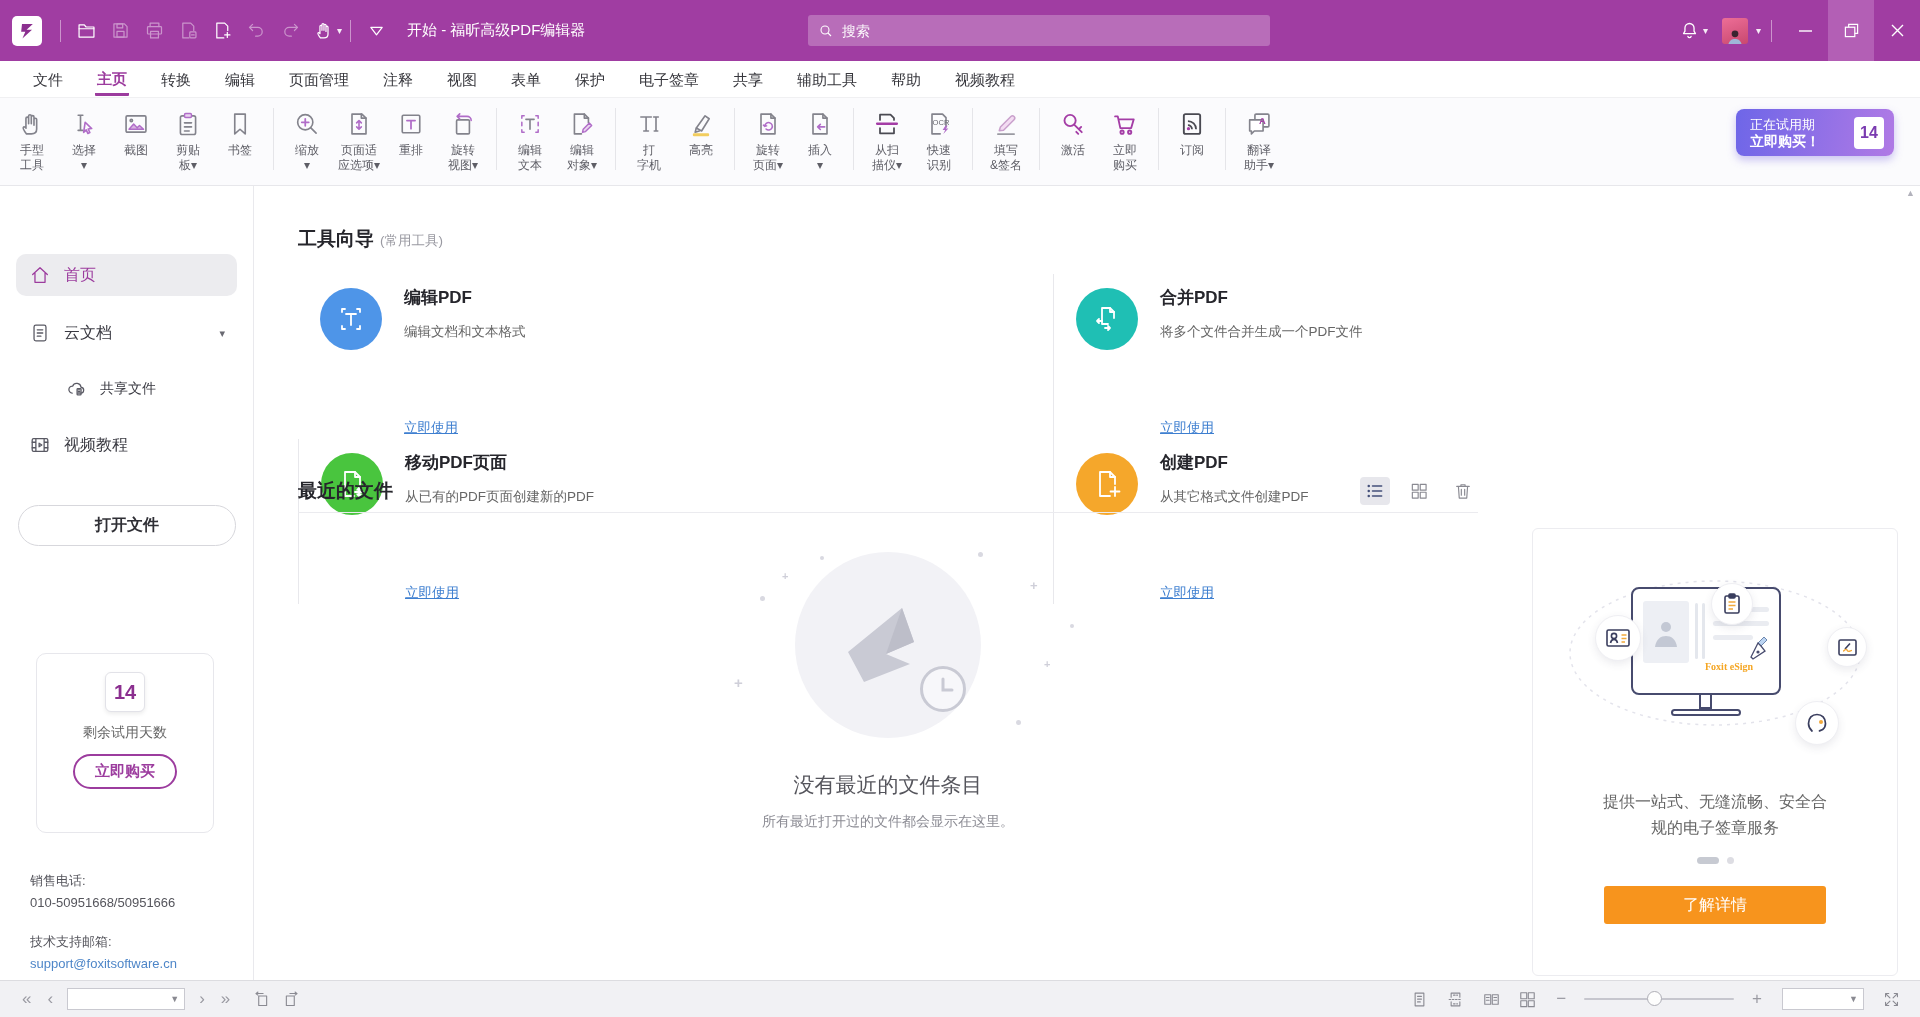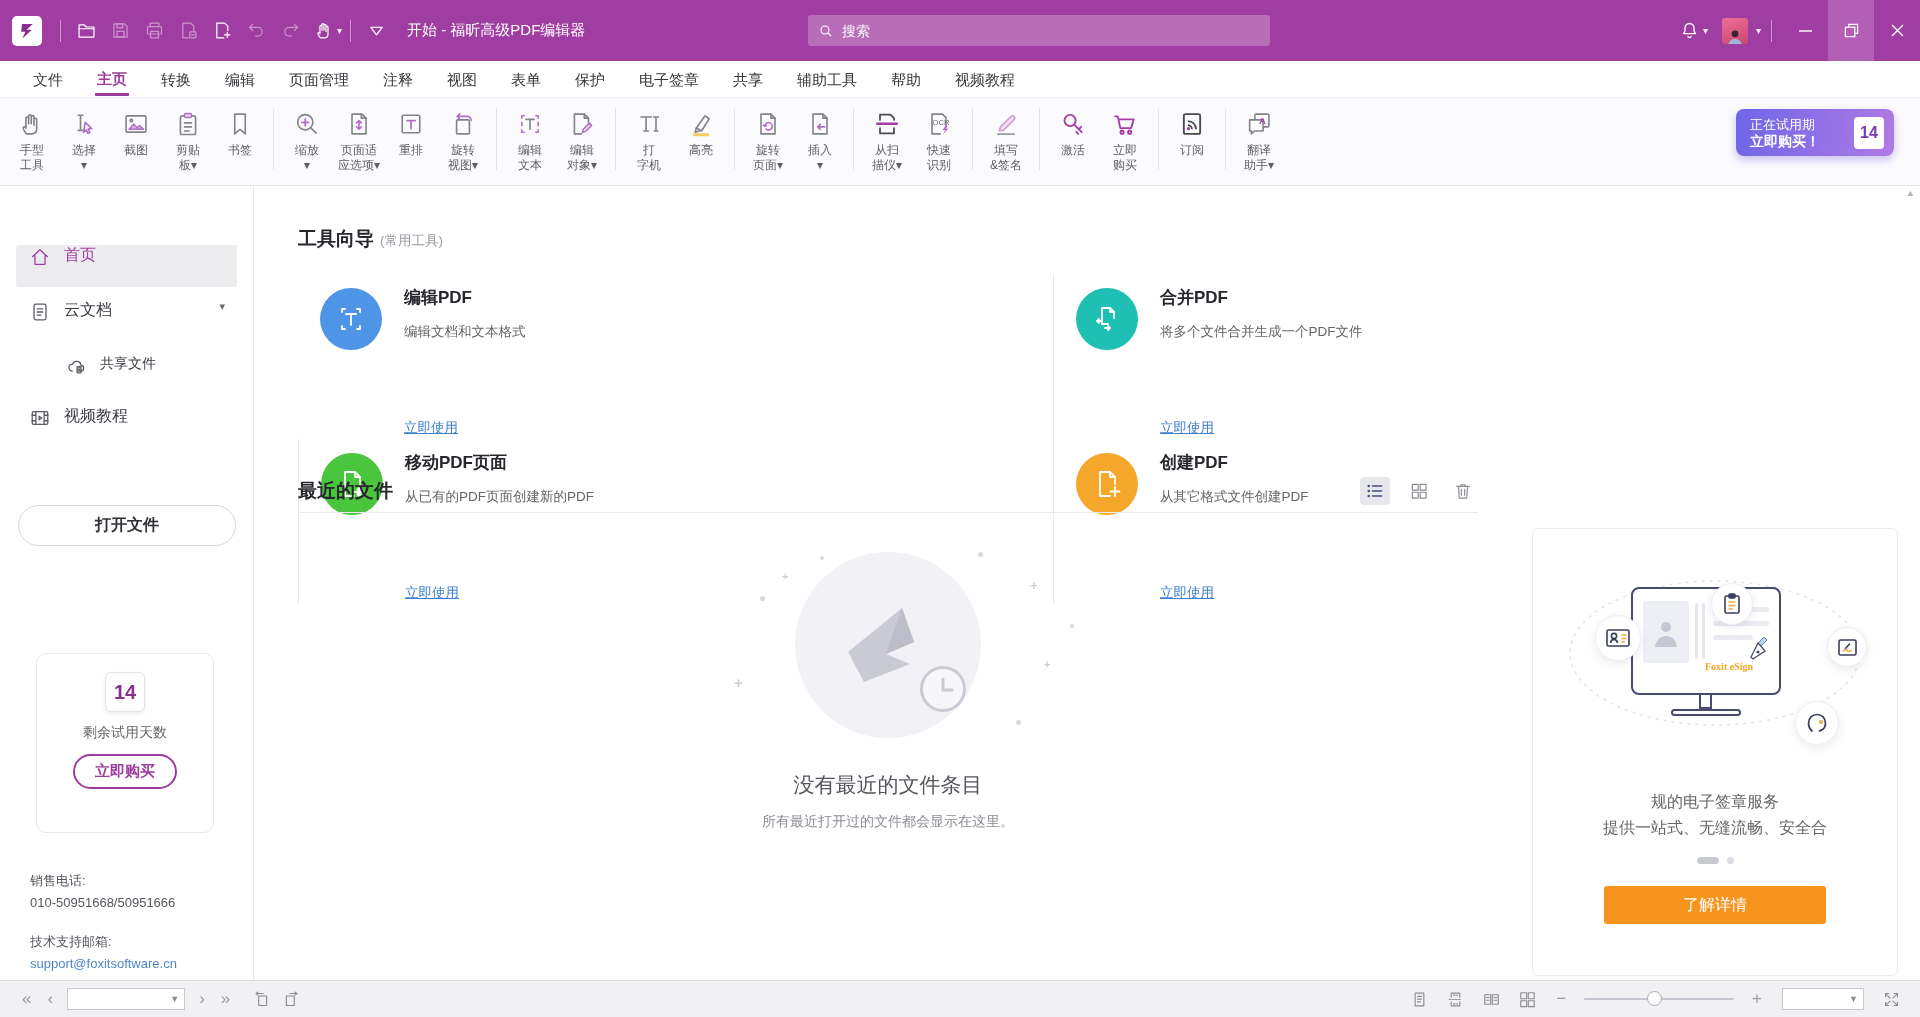--- a/index.html
+++ b/index.html
@@ -40,21 +40,21 @@
   .rlabel{font-size:12px;line-height:15px;color:#5E5E66;text-align:center;white-space:pre-line;margin-top:3px}
   .vsep{width:1px;height:62px;background:#E5E5E9;margin:2px 7px 0;flex:0 0 auto}
   .trial-badge{position:absolute;right:26px;top:11px;width:158px;height:47px;border-radius:8px;background:linear-gradient(100deg,#6E66E8,#B07AE5);box-shadow:0 4px 8px rgba(110,90,220,.35);display:flex;align-items:center;padding:0 10px 0 14px;color:#fff}
   .trial-badge .tlines{flex:1;line-height:16px;font-size:13px}
   .trial-badge .t2{font-weight:bold;font-size:14px}
   .trial-badge .tday{width:30px;height:32px;background:#fff;border-radius:4px;color:#7A3BB0;font-weight:bold;font-size:16px;display:flex;align-items:center;justify-content:center}
 
   
   .sidebar{position:absolute;left:0;top:186px;width:254px;height:794px;background:#fff;border-right:1px solid #E9E9ED}
   .snav{position:absolute;left:0;top:52px;width:100%}
-  .sitem{height:42px;display:flex;align-items:flex-start;margin:7px 16px 13px;padding:0 12px;border-radius:3px;font-size:16px;color:#3A3A42}
+  .sitem{height:42px;display:flex;align-items:center;margin:16px 16px 13px;padding:0 12px;border-radius:10px;font-size:16px;color:#3A3A42}
   .sitem .sic{width:24px;height:24px;margin-right:12px;display:flex;align-items:center;justify-content:center;color:#5A5A64}
   .sitem .sic svg{width:22px;height:22px}
   .sitem.active{background:#ECECEF;color:#9C3C9E}
   .sitem.active .sic{color:#9C3C9E}
   .sitem .caret{margin-left:auto;color:#6a6a72;font-size:11px}
   .sitem.indent{margin-left:52px;font-size:14px;height:38px}
   .open-btn{position:absolute;left:18px;top:319px;width:218px;height:41px;border:1px solid #D7D7DC;border-radius:21px;background:#fff;font-size:16px;font-weight:bold;color:#2F2F35;display:flex;align-items:center;justify-content:center}
   .trial-card{position:absolute;left:36px;top:467px;width:178px;height:180px;border:1px solid #E7E7EC;border-radius:10px;text-align:center}
   .trial-days{width:40px;height:40px;margin:18px auto 0;background:#fff;border:1px solid #E2E2E8;border-radius:6px;box-shadow:0 2px 4px rgba(0,0,0,.08);font-size:20px;font-weight:bold;color:#8B2F8F;display:flex;align-items:center;justify-content:center}
   .trial-label{margin-top:12px;font-size:14px;color:#666}
@@ -894,22 +894,22 @@
           </svg>
       </div>
       <div class="sat" style="left:240px;top:148px;width:44px;height:44px">
         <svg width="26" height="26" viewBox="0 0 26 26">
             <path d="M8 21c-2-1.8-3.5-4.4-3.5-7.4C4.5 8 8 4.5 13 4.5S21.5 8 21.5 13.4c0 2.4-1 4.6-2.8 6.1l-3.2 1.4" fill="none" stroke="#3A3E5E" stroke-width="1.7" stroke-linecap="round"></path>
             <circle cx="17" cy="12" r="2" fill="#F2A93B"></circle>
           </svg>
       </div>
     </div>
     <div class="promo-text">
+      <div>提供一站式、无缝流畅、安全合</div>
       <div>规的电子签章服务</div>
-      <div>提供一站式、无缝流畅、安全合</div>
     </div>
     <div class="promo-dots">
       <span class="pd-pill"></span>
       <span class="pd-dot"></span>
     </div>
     <button class="promo-btn">了解详情</button>
   </div>
 </div>
 
 <div class="statusbar">

